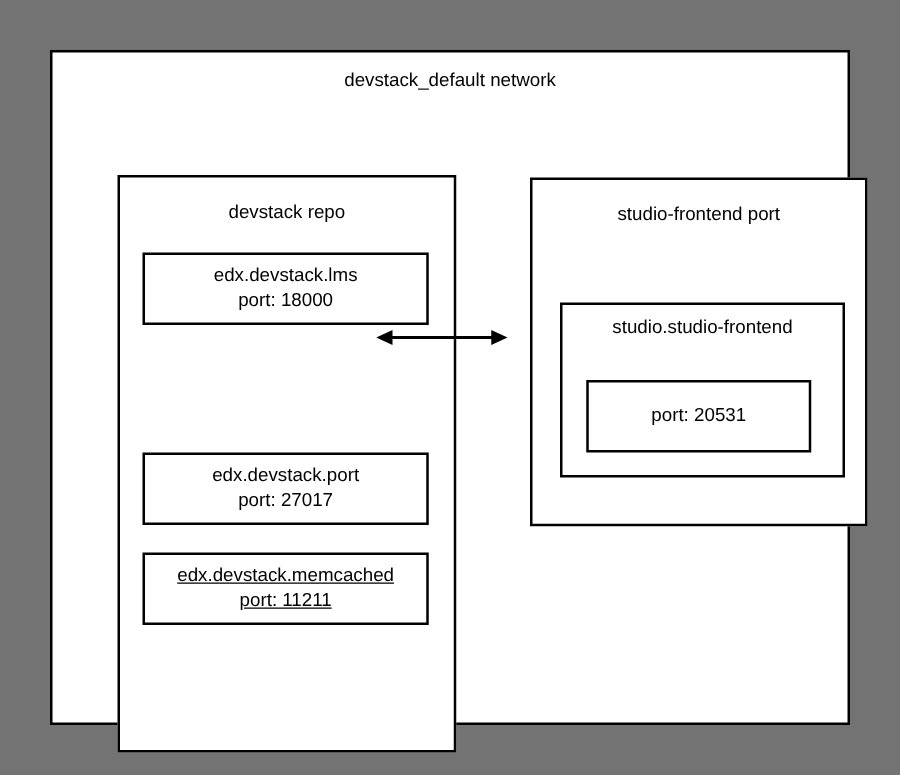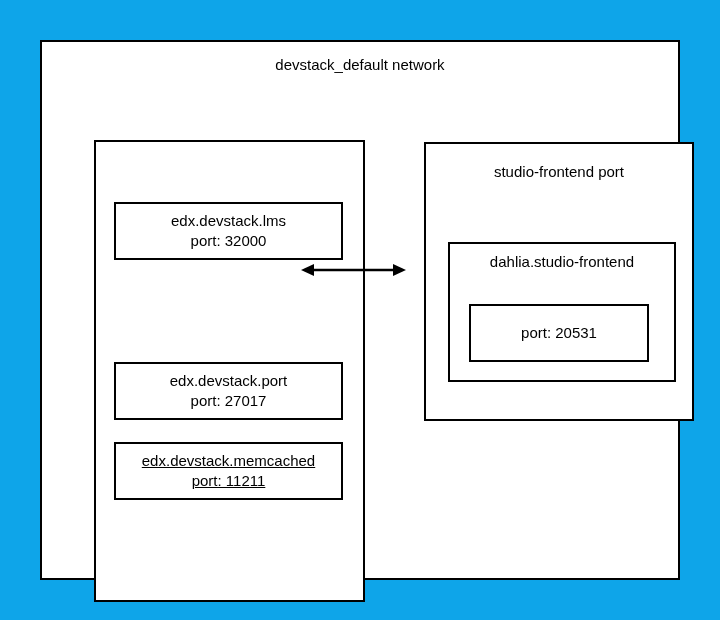--- a/index.html
+++ b/index.html
@@ -6,21 +6,21 @@
   html, body {
     width: 720px; height: 620px;
     background: #ffffff;
     font-family: "Liberation Sans", "DejaVu Sans", sans-serif;
     color: #000000;
     overflow: hidden;
   }
   .page {
     position: relative;
     width: 720px; height: 620px;
-    background: #0ea5e9;
+    background: #737373;
   }
   .box {
     position: absolute;
     border: 2px solid #000000;
     background: #ffffff;
   }
   .box-title {
     position: absolute;
     left: 0; right: 0;
     text-align: center;
@@ -80,44 +80,45 @@
 </style>
 </head>
 <body>
 
 <div class="page">
 
   <div class="box outer-box">
     <div class="box-title network-title">devstack_default network</div>
 
     <div class="box devstack-repo">
+      <div class="box-title repo-title">devstack repo</div>
 
       <div class="container-box cb-1">
         <span>edx.devstack.lms</span>
-        <span>port: 32000</span>
+        <span>port: 18000</span>
       </div>
 
 
       <div class="container-box cb-3">
         <span>edx.devstack.port</span>
         <span>port: 27017</span>
       </div>
 
       <div class="container-box cb-4">
         <span>edx.devstack.memcached</span>
         <span>port: 11211</span>
       </div>
 
     </div>
 
     <div class="box studio-frontend-repo">
       <div class="box-title repo-title">studio-frontend port</div>
 
       <div class="box dahlia-box">
-        <div class="box-title dahlia-title">dahlia.studio-frontend</div>
+        <div class="box-title dahlia-title">studio.studio-frontend</div>
 
         <div class="container-box webpack-box">
           <span>port: 20531</span>
         </div>
       </div>
     </div>
   </div>
 
   <svg class="arrow-svg" viewBox="0 0 107 24" aria-hidden="true">
     <line x1="12" y1="12" x2="95" y2="12" stroke="#000000" stroke-width="2.5"></line>

